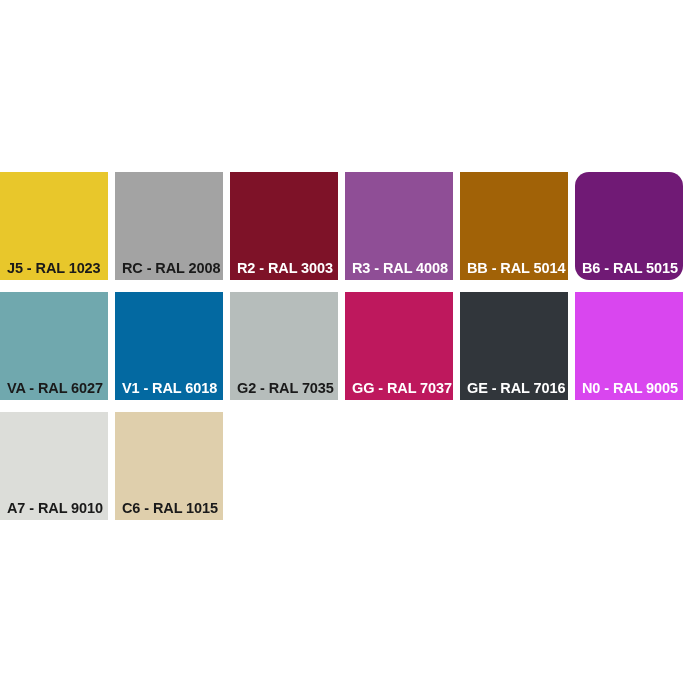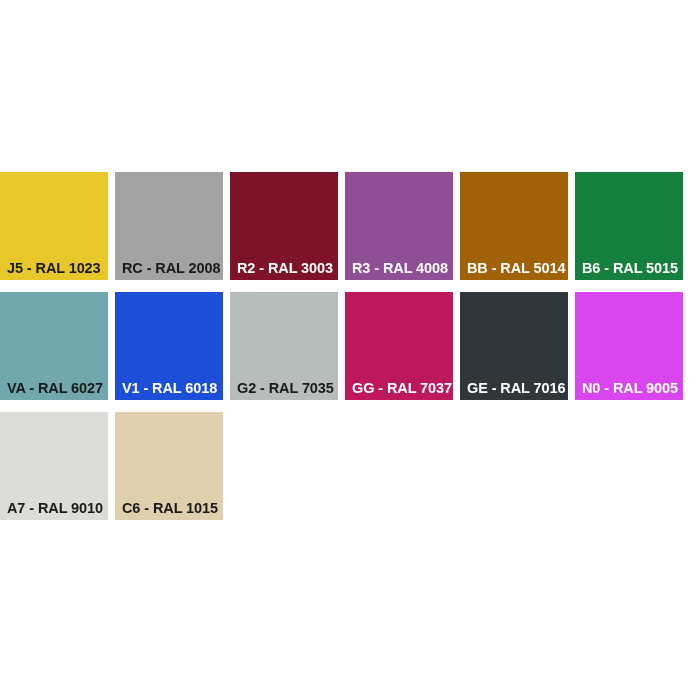--- a/index.html
+++ b/index.html
@@ -66,29 +66,29 @@
       </div>
       <div class="swatch" style="background: rgb(126, 18, 40);">
         <span class="swatch-label label-light">R2 - RAL 3003</span>
       </div>
       <div class="swatch" style="background: rgb(143, 78, 150);">
         <span class="swatch-label label-light">R3 - RAL 4008</span>
       </div>
       <div class="swatch" style="background: #a16207;">
         <span class="swatch-label label-light">BB - RAL 5014</span>
       </div>
-      <div class="swatch" style="background: #15803d;">
+      <div class="swatch" style="background: #701a75; border-radius: 14px;">
         <span class="swatch-label label-light">B6 - RAL 5015</span>
       </div>
     </div>
     <div class="swatch-row">
       <div class="swatch" style="background: rgb(112, 168, 174);">
         <span class="swatch-label label-dark">VA - RAL 6027</span>
       </div>
-      <div class="swatch" style="background: #1d4ed8; text-decoration: underline;">
+      <div class="swatch" style="background: #0369a1; text-decoration: underline;">
         <span class="swatch-label label-light">V1 - RAL 6018</span>
       </div>
       <div class="swatch" style="background: rgb(182, 189, 187); padding-left: 12px;">
         <span class="swatch-label label-dark">G2 - RAL 7035</span>
       </div>
       <div class="swatch" style="background: #be185d;">
         <span class="swatch-label label-light">GG - RAL 7037</span>
       </div>
       <div class="swatch" style="background: rgb(49, 54, 59);">
         <span class="swatch-label label-light">GE - RAL 7016</span>

